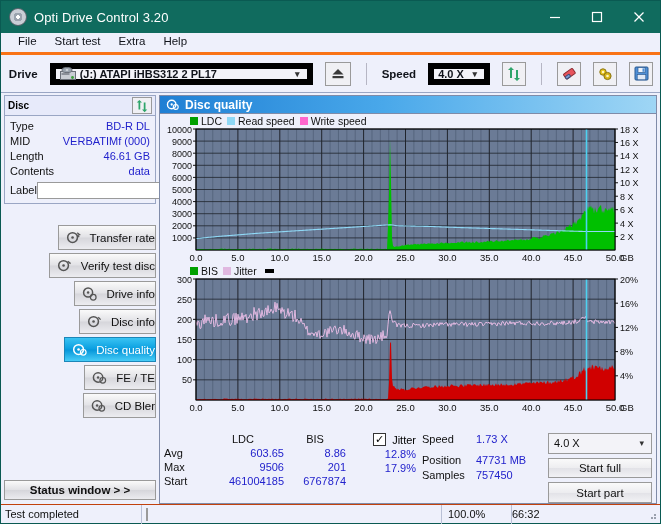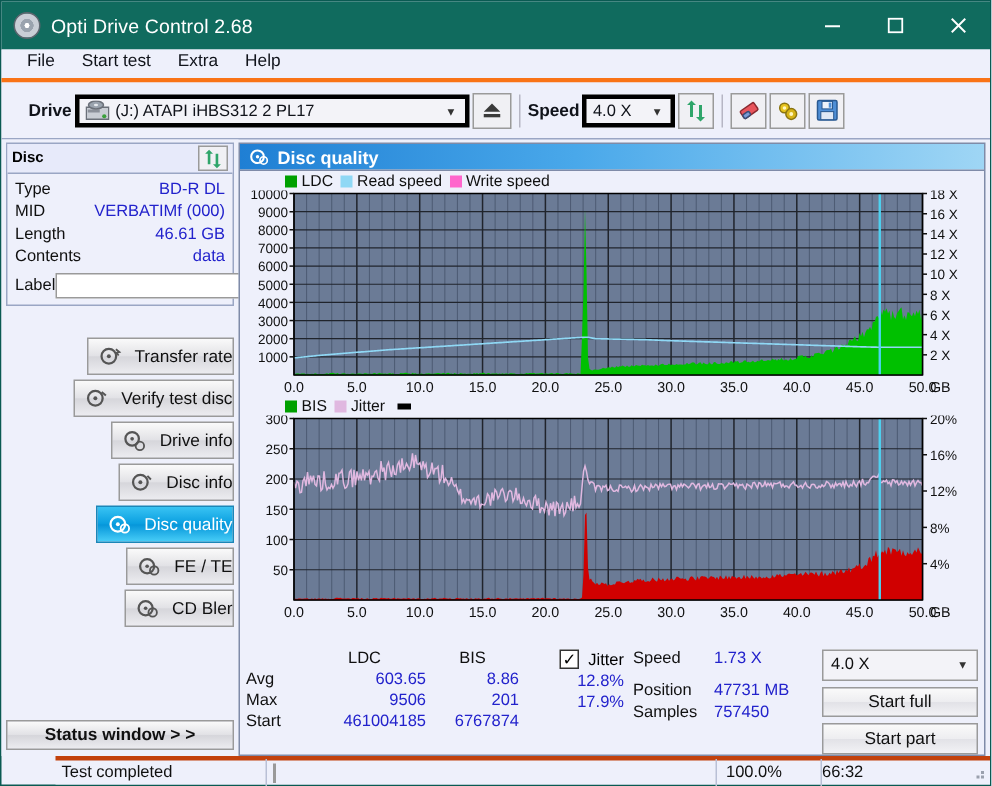--- a/index.html
+++ b/index.html
@@ -36,28 +36,29 @@
   .tbtn svg { display:block; }
   
   .menubar {
     height:22px; background:#eef0fb; display:flex; align-items:flex-start;
     padding-left:8px; flex:none; border-bottom:3px solid #f97316;
   }
   .menuitem { padding:2px 9px; font-size:11.5px; color:#10131a; }
   
   .toolbar {
     height:38px; background:#eef0fb; display:flex; align-items:center;
-    gap:2px; padding:0 6px 0 18px; flex:none;
+    gap:12px; padding:0 6px 0 7px; flex:none;
     border-bottom:1px solid #9aa6c4;
+    justify-content:center;
   }
   .tb-label { font-weight:bold; font-size:11.5px; color:#10131a; }
   .combo {
-    height:22px; background:#f3f3f8; border:3px solid #000000;
+    height:22px; background:#f3f3f8; border:6px solid #000000;
     display:flex; align-items:center; padding:0 2px 0 4px; position:relative;
-    font-size:11px; color:#10131a;
+    font-size:11px; color:#10131a;font-weight:bold;
   }
   .combo .caret { margin-left:auto; padding:0 5px; color:#333; font-size:9px; }
   .drive-combo { width:263px; }
   .drive-icon { width:16px;height:14px; margin-right:4px; flex:none; }
   .speed-combo { width:62px; }
   .icon-btn {
     width:24px;height:24px;border:1px solid #9a9a9a;background:#f0f0f4;
     display:flex;align-items:center;justify-content:center;flex:none;
   }
   .eject-btn { width:26px;height:24px;border:1px solid #9a9a9a;background:#f0f0f4;
@@ -138,38 +139,38 @@
   .spd-grid .k { color:#101010; }
   .spd-grid .n { color:#2222cc; }
   .btncol { display:flex; flex-direction:column; gap:4px; width:104px; margin-left:6px; }
   .gbtn { height:21px;border:1px solid #9a9a9a;
           background: linear-gradient(#fafafa,#ededf0 50%,#e2e2e7 52%,#f2f2f5);
           display:flex;align-items:center;justify-content:center;font-size:11.5px;color:#101010; }
   .gcombo { height:21px; background:#f3f3f8; border:1px solid #9a9a9a;
             display:flex;align-items:center;padding:0 2px 0 5px; font-size:11px;color:#101010;}
   
   .statusbar { height:19px; flex:none; display:flex; align-items:center;
-               border-top:3px solid #c2410c; background:#eef0fb; font-size:11px;margin-left:36px; }
+               border-top:1px solid #c2410c; background:#eef0fb; font-size:11px; }
   .sb-text { width:140px; padding-left:4px; color:#101010; }
   .sb-cell { border-left:1px solid #b9c0d6; height:19px; display:flex; align-items:center; }
   .progress-outer { width:300px; padding:2px 4px; }
   .progress-track { height:13px; background:#fff; border:1px solid #9a9a9a; }
   .progress-fill { height:100%; background:#0aa60a; }
   .sb-pct { width:70px; padding-left:6px; color:#101010; }
   .sb-time { flex:1; padding-right:22px; text-align:center; color:#101010; }
   .grip { position:absolute; right:2px; bottom:2px; width:12px;height:12px; }
 </style>
 </head>
 <body>
 
 <div class="window">
 
   <div class="titlebar">
     <div class="title-icon"></div>
-    <div class="title-text">Opti Drive Control 2.68</div>
+    <div class="title-text">Opti Drive Control 3.20</div>
     <div class="title-btns">
       <div class="tbtn">
         <svg width="12" height="12" viewBox="0 0 12 12">
             <line x1="1" y1="6.5" x2="11" y2="6.5" stroke="#fff" stroke-width="1.2"></line>
           </svg>
       </div>
       <div class="tbtn">
         <svg width="12" height="12" viewBox="0 0 12 12">
             <rect x="1.5" y="1.5" width="9" height="9" fill="none" stroke="#fff" stroke-width="1.2"></rect>
           </svg>

